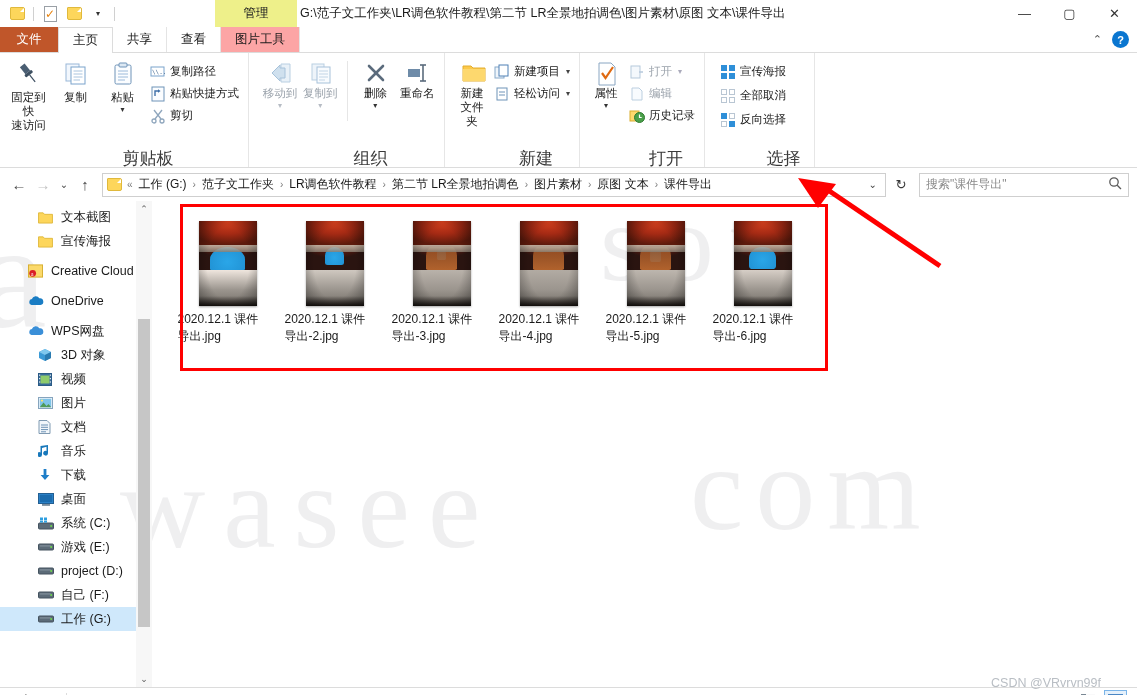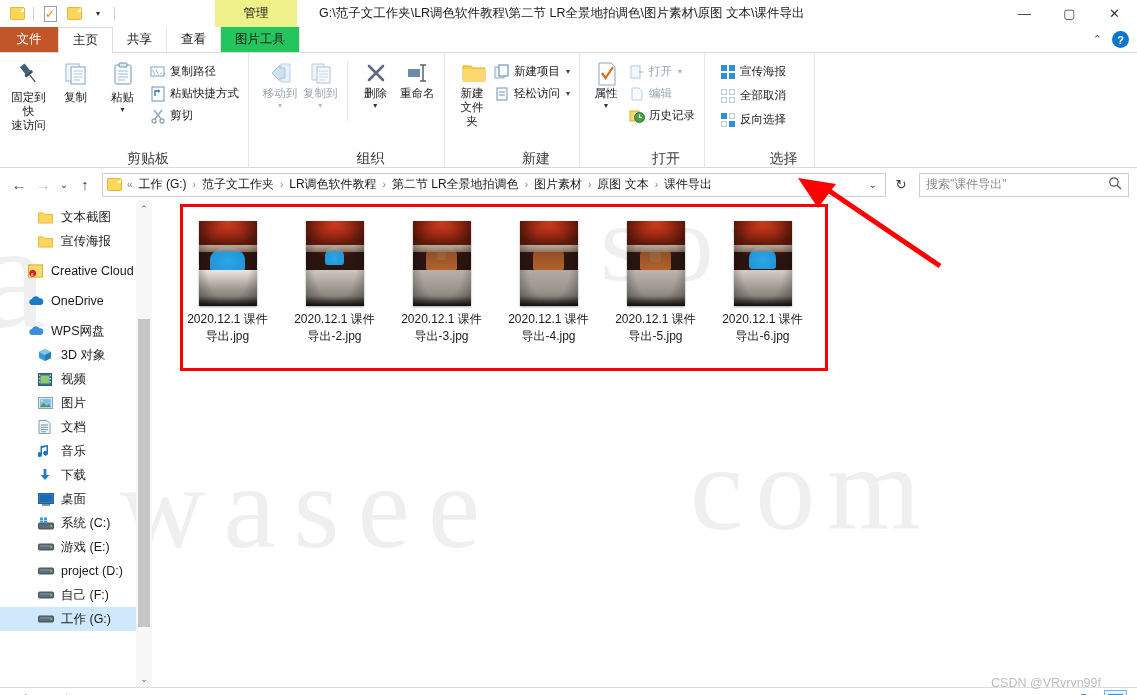--- a/index.html
+++ b/index.html
@@ -49,21 +49,21 @@
   .doc-ico span { color:#e8820c; font-size: 12px; line-height:1; font-weight:bold; }
   .qat-caret { font-size: 8px; color: #333; }
 
   .ctx-tab {
     position: absolute; left: 215px; top: 0; width: 82px; height: 27px;
     background: #eef08a; display: flex; align-items: center; justify-content: center;
   }
   .ctx-tab span { font-size: 12.5px; color: #222; }
 
   .title-path {
-    position: absolute; left: 319px; top: 0; height: 27px;
+    position: absolute; left: 300px; top: 0; height: 27px;
     display: flex; align-items: center;
     font-size: 12.5px; color: #1a1a1a; white-space: nowrap;
   }
   .winctl { position: absolute; right: 0; top: 0; display: flex; height: 27px; }
   .winctl div {
     width: 45px; height: 27px; display:flex; align-items:center; justify-content:center;
     font-size: 13px; color:#333;
   }
 
   
@@ -72,37 +72,37 @@
     display:flex; align-items: stretch; border-bottom: 1px solid #dcdcdc;
   }
   .tab {
     display:flex; align-items:center; justify-content:center;
     font-size: 12.5px; color:#1a1a1a; padding: 0 14px; cursor: default;
     border-right: 1px solid #e4e4e4;
   }
   .tab.file { background:#c0562a; color:#fff; min-width: 58px; border-right:none; }
   .tab.active { background:#fff; border-top:1px solid #dcdcdc; border-left:1px solid #dcdcdc;
                 border-right:1px solid #dcdcdc; margin-bottom:-1px; }
-  .tab.ctx { background:#22c55e; }
+  .tab.ctx { background:#fca5a5; }
   .tabstrip-right { margin-left:auto; display:flex; align-items:center; padding-right:8px; gap:10px; }
   .chev-up { font-size: 11px; color:#555; }
   .help-btn {
     width:17px; height:17px; border-radius:50%; background:#0a76d0; color:#fff;
     font-size:11px; display:flex; align-items:center; justify-content:center; font-weight:bold;
   }
 
   
   .ribbon {
     position: relative; height: 115px; background:#fff; z-index:5;
     border-bottom: 1px solid #dcdcdc; display:flex; align-items:stretch;
   }
   .rgroup { position: relative; display:flex; flex-direction:column; border-right:1px solid #e6e6e6; }
   .rgroup-body { flex:1; display:flex; align-items:flex-start; padding: 4px 6px 0 6px; gap: 2px; }
   .rgroup-title {
-    height: 17px; text-align:right; font-size: 14px; color:#3a3a3a;
+    height: 17px; text-align:right; font-size: 17px; color:#3a3a3a;
     display:flex; align-items:center; justify-content:center;padding-left:48px;
   }
   .bigbtn {
     width: 56px; display:flex; flex-direction:column; align-items:center;
     padding-top: 4px; gap: 3px;
   }
   .bigbtn .lbl { font-size: 11.5px; color:#1a1a1a; text-align:center; line-height: 14px; }
   .bigbtn .lbl.dim { color:#9aa2ab; }
   .smallcol { display:flex; flex-direction:column; padding-top: 4px; gap: 1px; }
   .smallbtn { display:flex; align-items:center; gap: 4px; height: 21px; padding: 0 3px; }
@@ -187,21 +187,21 @@
       linear-gradient(#120d0b, #120d0b);
   }
   .thumb .ground {
     position:absolute; left:0; right:0; bottom:0; height:42%;
     background: linear-gradient(#5d5954 0%, #8d8983 25%, #a8a49d 60%, #8a867f 100%);
   }
   .thumb .dark-edge {
     position:absolute; inset:0;
     background: radial-gradient(ellipse 80% 95% at 50% 50%, rgba(0,0,0,0) 45%, rgba(0,0,0,0.55) 100%);
   }
-  .fname { margin-top:5px; font-size:12px; color:#1a1a1a; text-align:center; line-height: 17px; width: 100px; }
+  .fname { margin-top:5px; font-size:12px; color:#1a1a1a; text-align:left; line-height: 17px; width: 100px; }
 
   
   .redbox {
     position:absolute; left: 180px; top: 204px; width: 648px; height: 167px;
     border: 3px solid #ff0000; z-index: 40; pointer-events:none;
   }
   .redarrow { position:absolute; left: 790px; top: 178px; width: 160px; height: 110px; z-index:41; pointer-events:none; }
 
   
   .statusbar {

